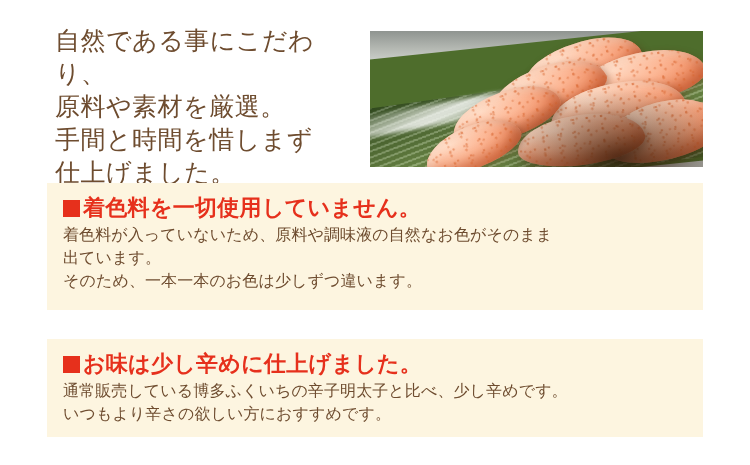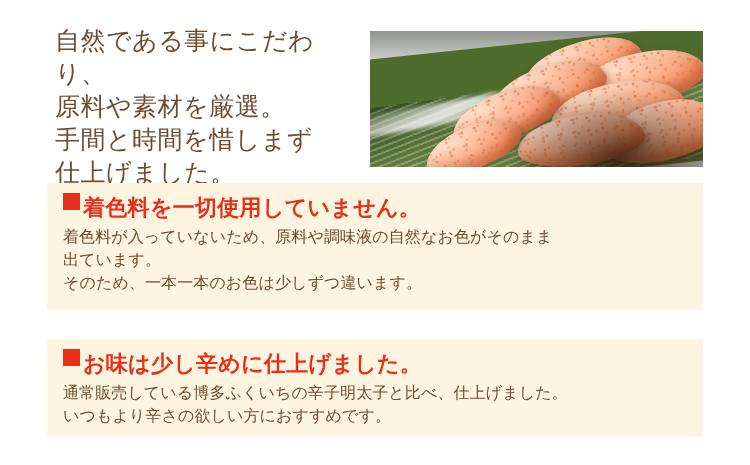--- a/index.html
+++ b/index.html
@@ -148,37 +148,38 @@
   .info-box.box-2 { top: 327px; height: 98px; margin-top: 12px; }
 
   .info-heading {
     color: #e6301c;
     font-size: 22px;
     line-height: 30px;
     font-weight: bold;
     letter-spacing: 0.3px;
     margin: 0 0 2px 0;
     display: flex;
-    align-items: flex-start;
+    align-items: center;
   }
   .bullet-square {
     display: inline-block;
     width: 17px;
     height: 17px;
     background: #e6301c;
     margin-right: 3px;
     flex: none;
   }
   .info-body {
     color: #6e4c2f;
     font-size: 16px;
     line-height: 23px;
     letter-spacing: 0.1px;
     white-space: pre-line;
     margin: 0;
+    font-family: Liberation Mono, monospace;
   }
 </style>
 </head>
 <body>
 
 <div class="page">
 
   <div class="hero">
     <div class="hero-copy">自然である事にこだわり、
 原料や素材を厳選。
@@ -210,17 +211,17 @@
     <div class="info-body">着色料が入っていないため、原料や調味液の自然なお色がそのまま
 出ています。
 そのため、一本一本のお色は少しずつ違います。</div>
   </div>
 
   <div class="info-box box-2">
     <div class="info-heading">
       <span class="bullet-square"></span>
       <span>お味は少し辛めに仕上げました。</span>
     </div>
-    <div class="info-body">通常販売している博多ふくいちの辛子明太子と比べ、仕上げました。
+    <div class="info-body">通常販売している博多ふくいちの辛子明太子と比べ、少し辛めです。
 いつもより辛さの欲しい方におすすめです。</div>
   </div>
 
 </div>
 
 </body></html>

